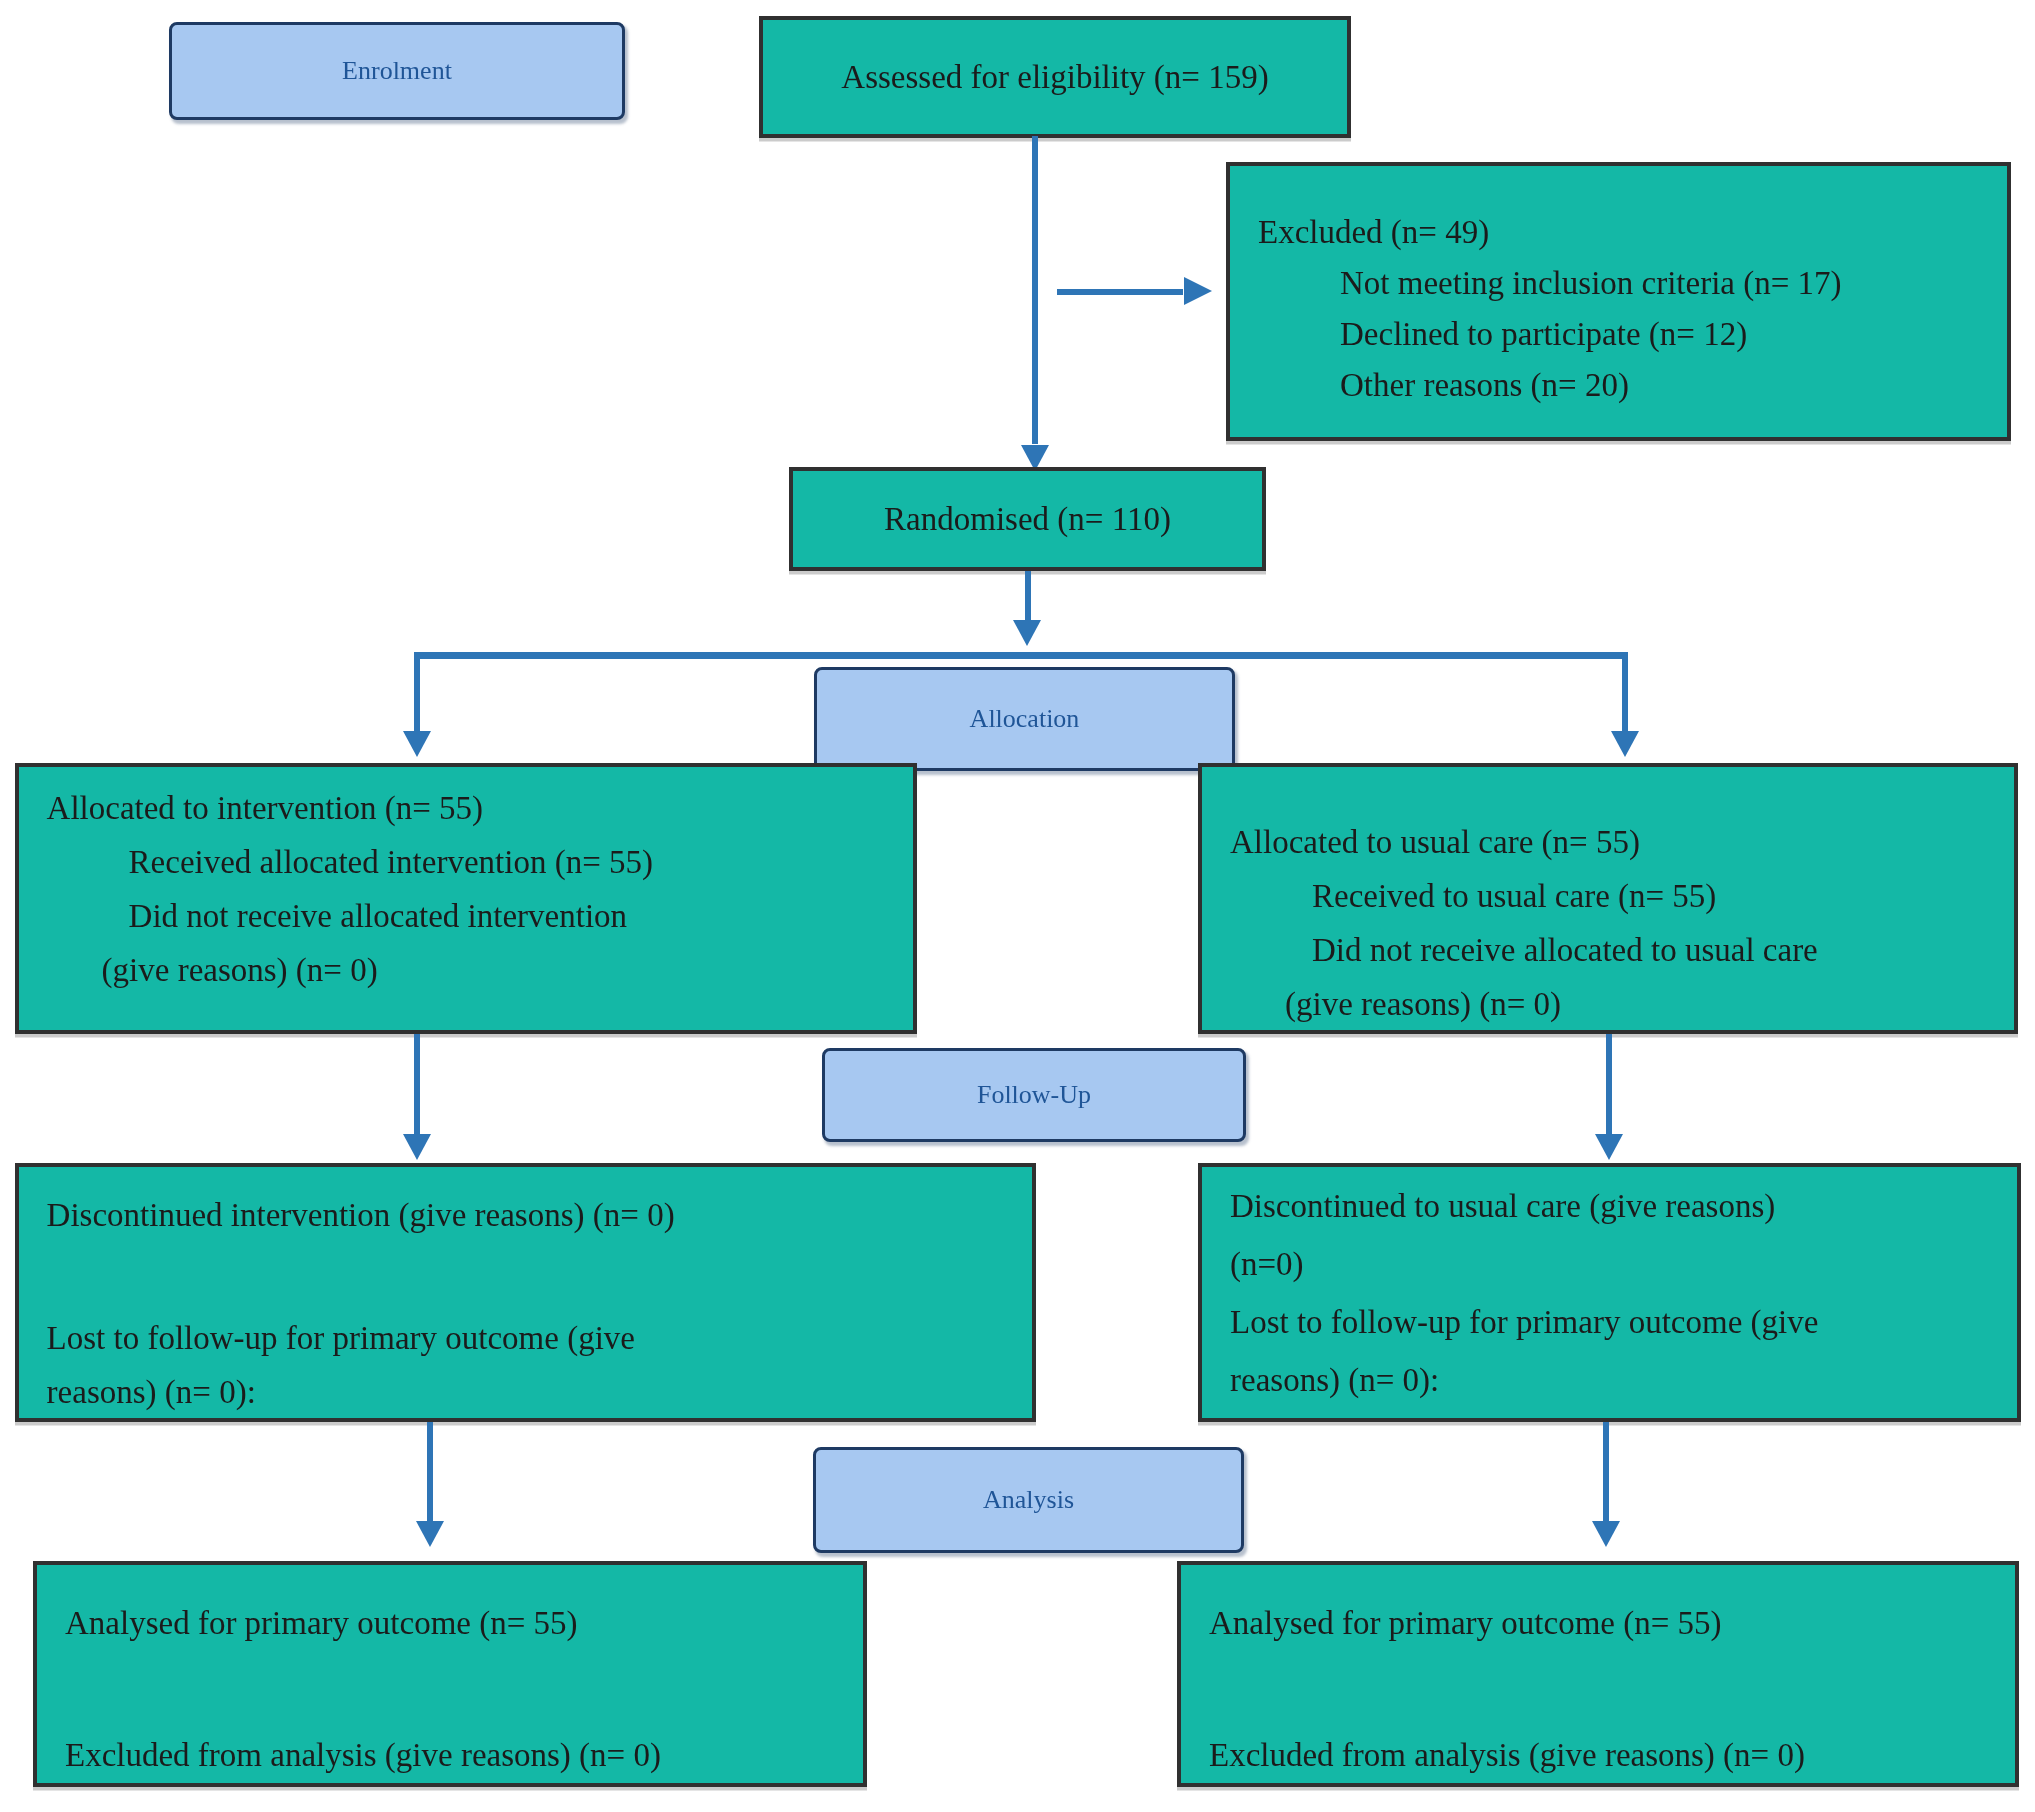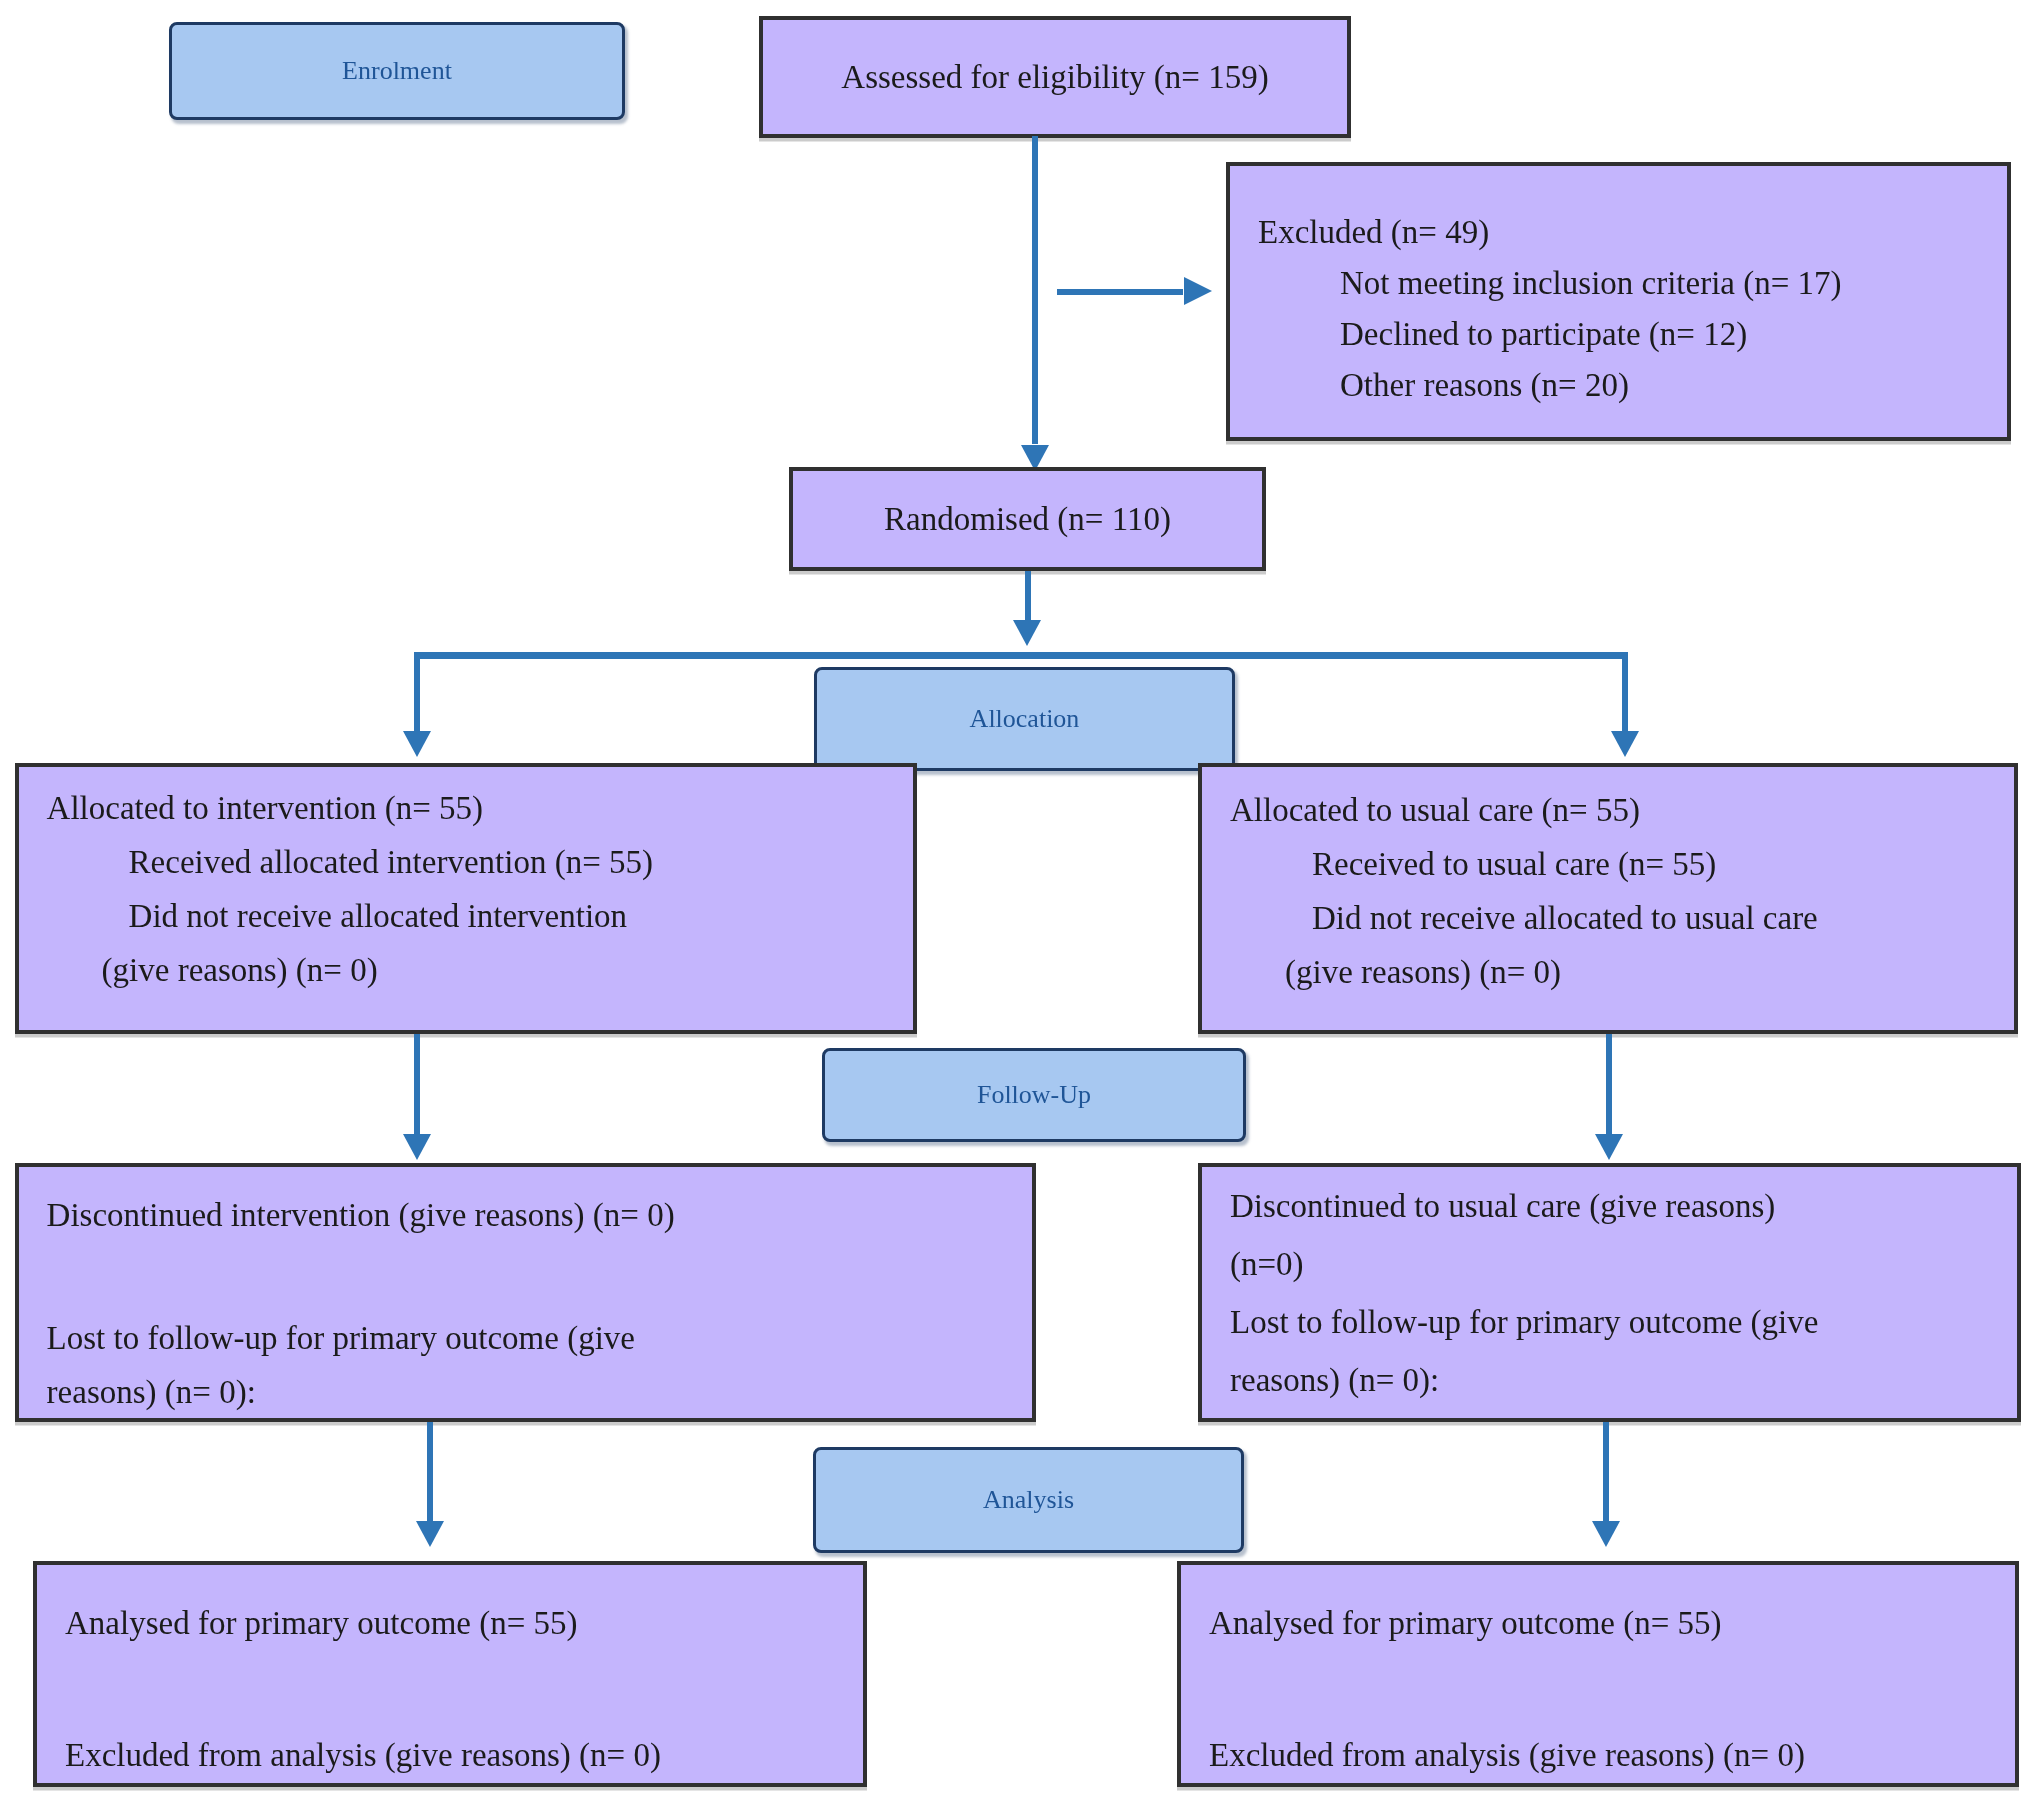--- a/index.html
+++ b/index.html
@@ -27,21 +27,21 @@
     border-radius:8px;
     display:flex;align-items:center;justify-content:center;
     font-size:26px;
     color:var(--stage-text);
     box-shadow:2.1px 3.5px 2.8px rgba(95,115,145,0.45);
     box-sizing:border-box;
   }
   
   .wbox{
     position:absolute;
-    background:#c4b5fd;
+    background:#14b8a6;
     border:4.2px solid var(--box-border);
     box-shadow:0 3.5px 0 rgba(140,140,140,0.45);
     color:var(--text-color);
     font-size:33px;
     box-sizing:border-box;
   }
   .center{display:flex;align-items:center;justify-content:center;}
   .ln{padding-left:28px;line-height:54px;white-space:nowrap;}
   .ind{padding-left:110px;}
   .ind-g{padding-left:83px;}
@@ -58,21 +58,21 @@
     border-left:28px solid var(--arrow);}
 
   
   #stage-enrolment{left:169px;top:22px;width:456px;height:98px;}
   #box-assessed{left:759px;top:16px;width:592px;height:122px;}
   #box-excluded{left:1226px;top:162px;width:785px;height:279px;padding-top:41px;}
   #box-excluded .ln{line-height:51px;}
   #box-randomised{left:789px;top:467px;width:477px;height:104px;}
   #stage-allocation{left:814px;top:667px;width:421px;height:104px;}
   #box-alloc-left{left:14.6px;top:763px;width:902px;height:271px;padding-top:14px;font-family:Liberation Serif, serif;}
-  #box-alloc-right{left:1198px;top:763px;width:820px;height:271px;padding-top:16px;}
+  #box-alloc-right{left:1198px;top:763px;width:820px;height:271px;padding-top:48px;}
   #stage-followup{left:822px;top:1048px;width:424px;height:94px;}
   #box-fu-left{left:14.6px;top:1163px;width:1021px;height:259px;padding-top:21px;}
   #box-fu-right{left:1198px;top:1163px;width:823px;height:259px;padding-top:10px;}
   #box-fu-right .ln{line-height:58px;}
   #stage-analysis{left:813px;top:1447px;width:431px;height:106px;}
   #box-an-left{left:33px;top:1561px;width:834px;height:226px;padding-top:31px;}
   #box-an-right{left:1177px;top:1561px;width:842px;height:226px;padding-top:31px;}
 
   
   #a1-line{left:1032px;top:136px;height:308px;}

